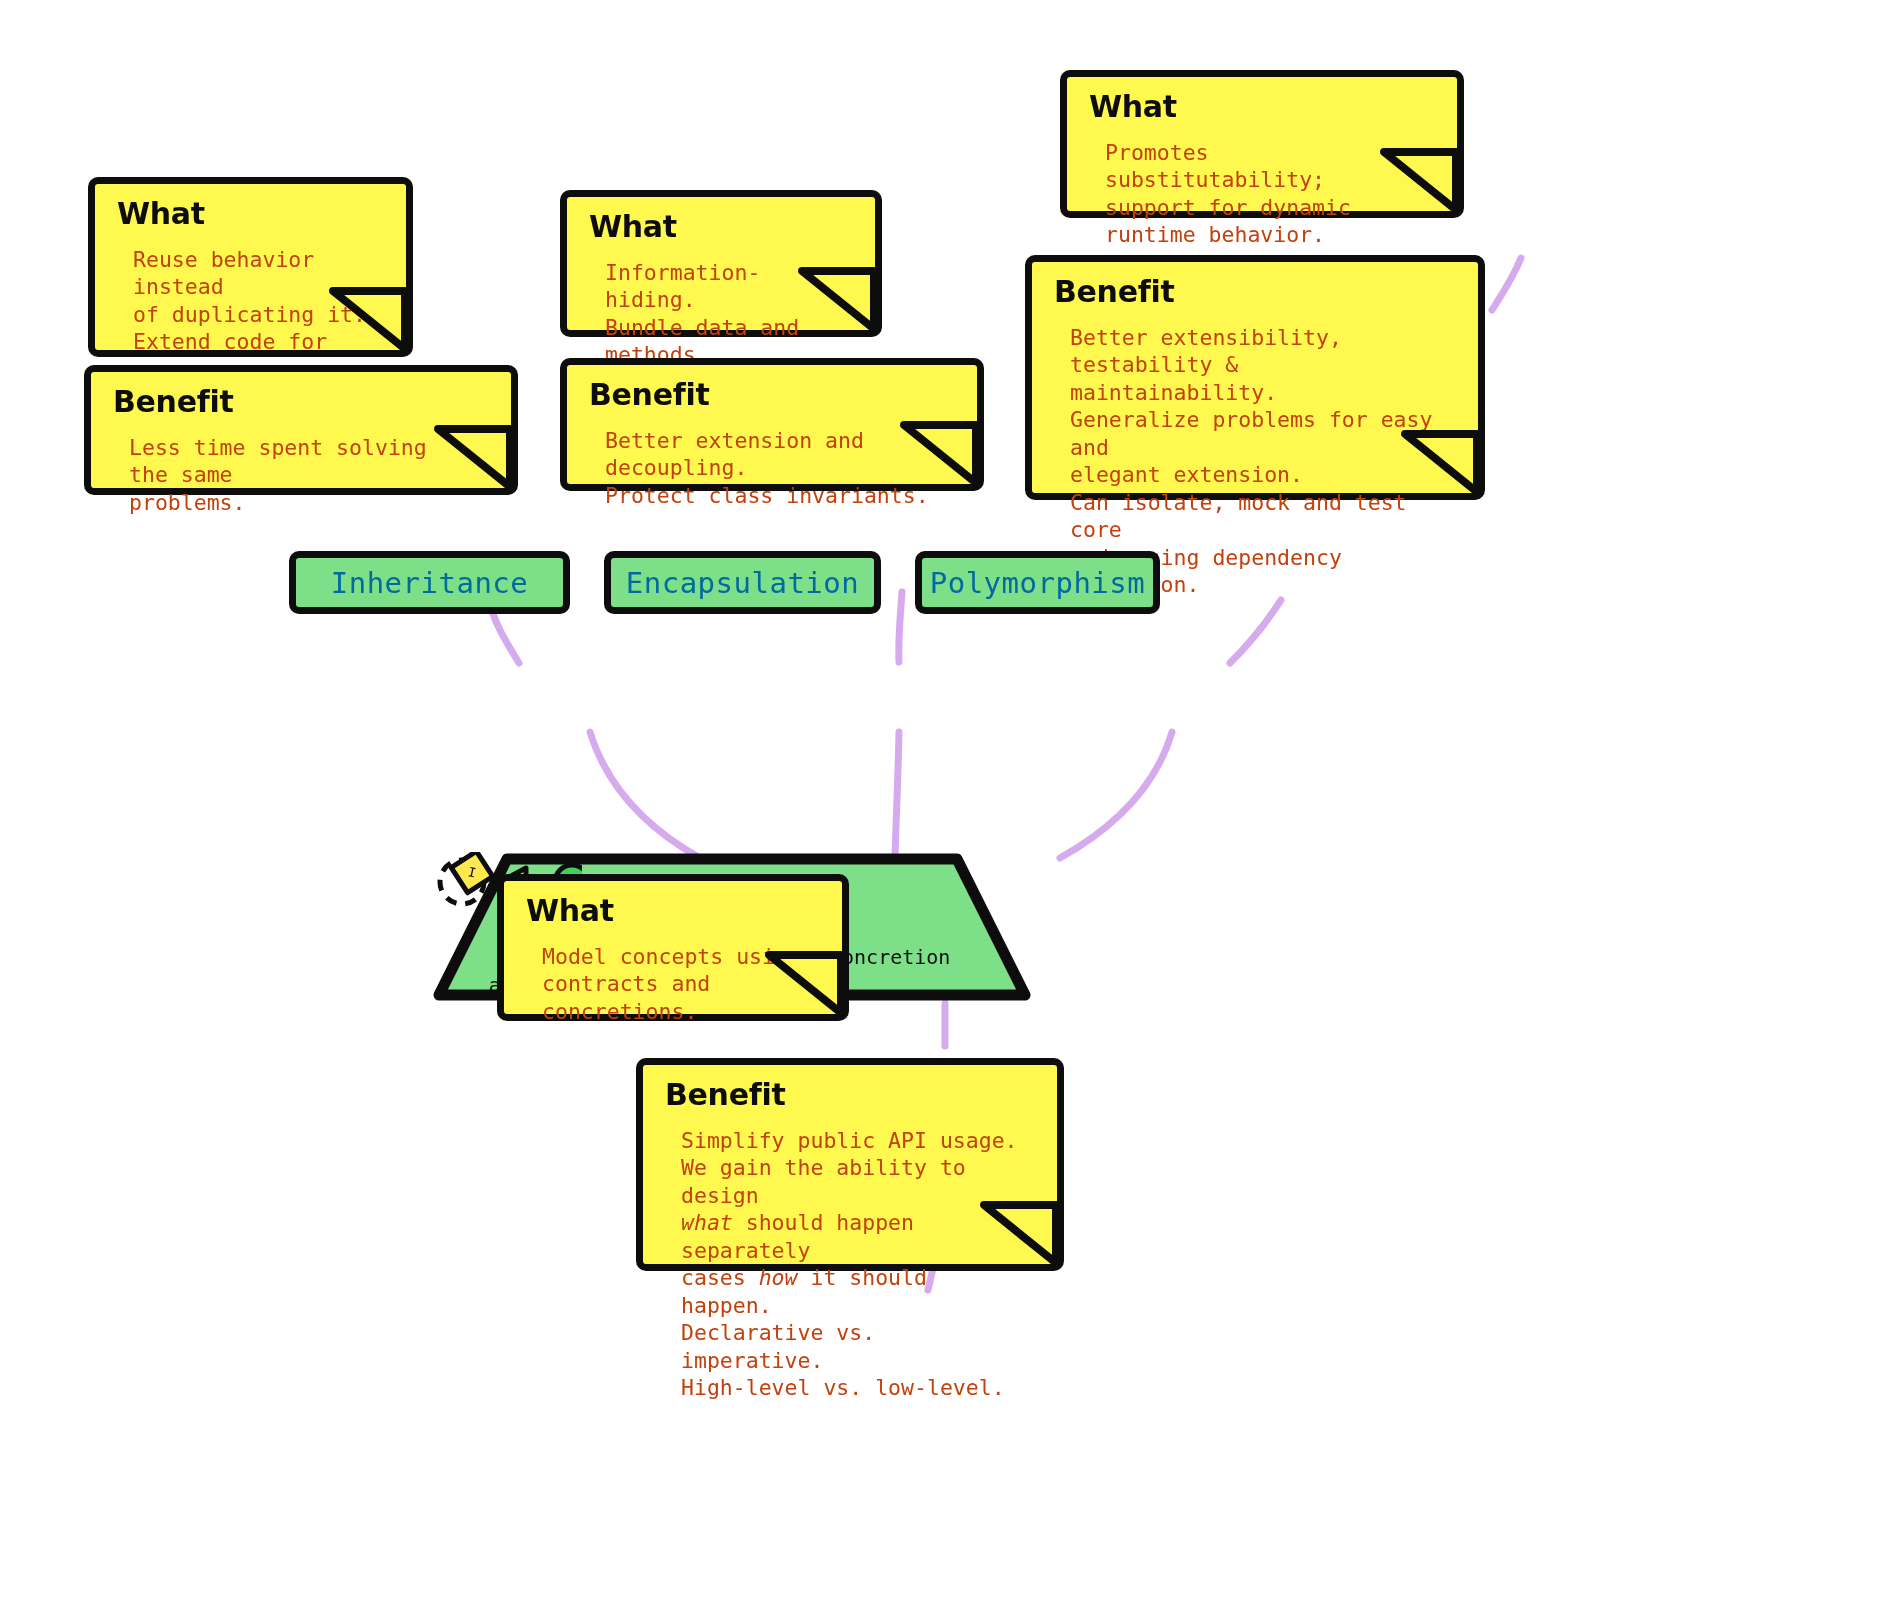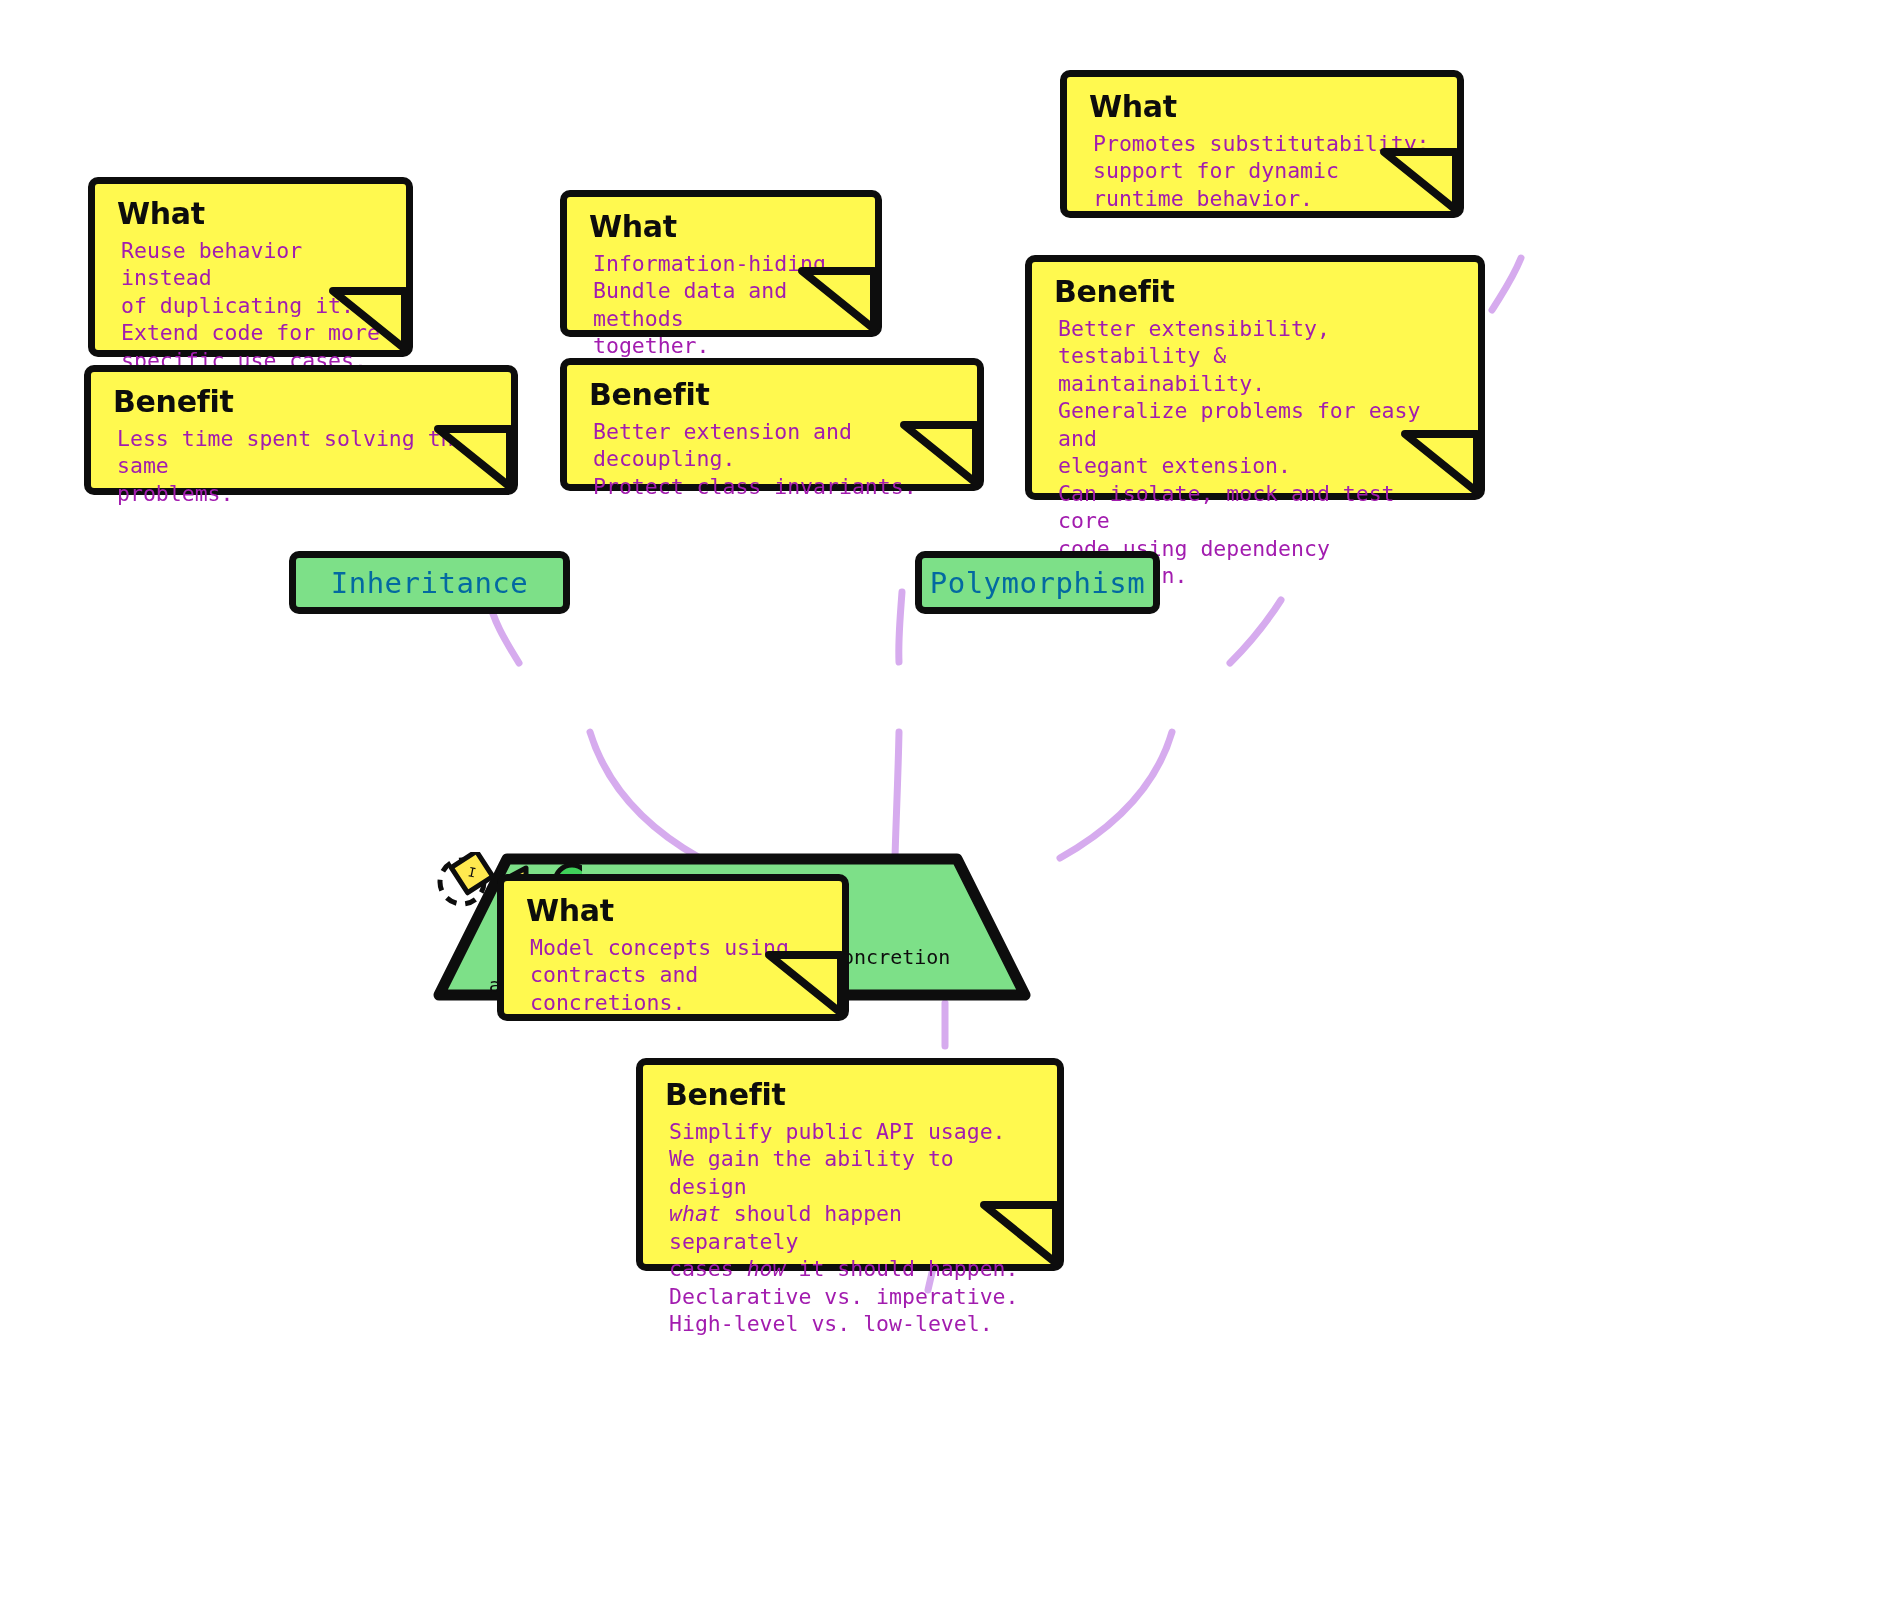--- a/index.html
+++ b/index.html
@@ -10,21 +10,21 @@
 
   
   .note{position:absolute;box-sizing:border-box;background:#FFF94F;
         border:7px solid #0d0d0d;border-radius:10px;
         padding:14px 20px 12px 22px;}
   .note .fold{position:absolute;right:-7px;bottom:-7px;width:0;height:0;}
   .note .fold svg{position:absolute;right:0;bottom:0;display:block;}
   .note h3{margin:0 0 7px 0;font-family:"DejaVu Sans","Liberation Sans",sans-serif;
            font-weight:bold;font-size:30px;line-height:1.05;color:#0d0d0d;
            letter-spacing:-0.3px;}
-  .note p{margin:4px;font-size:21.5px;line-height:1.28;color:#a21caf;
+  .note p{margin:16px;font-size:21.5px;line-height:1.28;color:#c2410c;
           white-space:pre-line;font-family:"DejaVu Sans Mono","Liberation Mono",monospace;}
   .note p i{font-style:italic;}
 
   
   .gbox{position:absolute;box-sizing:border-box;background:#7DE088;
         border:7px solid #0d0d0d;border-radius:10px;
         display:flex;align-items:center;justify-content:center;
         font-size:29px;color:#0369a1;letter-spacing:0.5px;}
 
   
@@ -142,20 +142,23 @@
       <svg width="84" height="70" viewBox="0 0 84 70">
         <path d="M 6,6 L 78,64 L 78,6 Z" fill="#FFF94F" stroke="#0d0d0d" stroke-width="8" stroke-linejoin="round" transform="translate(-2,-2)"></path>
       </svg>
     </span>
   </div>
 
   <div class="gbox" style="left:289px;top:551px;width:281px;height:63px;">
     <span>Inheritance</span>
   </div>
 
+  <div class="gbox" style="left:604px;top:551px;width:277px;height:63px;">
+    <span>Encapsulation</span>
+  </div>
 
   <div class="gbox" style="left:915px;top:551px;width:245px;height:63px;">
     <span>Polymorphism</span>
   </div>
 
   <div id="abstraction">
     <svg width="600" height="150" viewBox="0 0 600 150">
       <path d="M 75,7 L 525,7 L 593,143 L 7,143 Z" fill="#7DE088" stroke="#0d0d0d" stroke-width="11" stroke-linejoin="round"></path>
     </svg>
 

